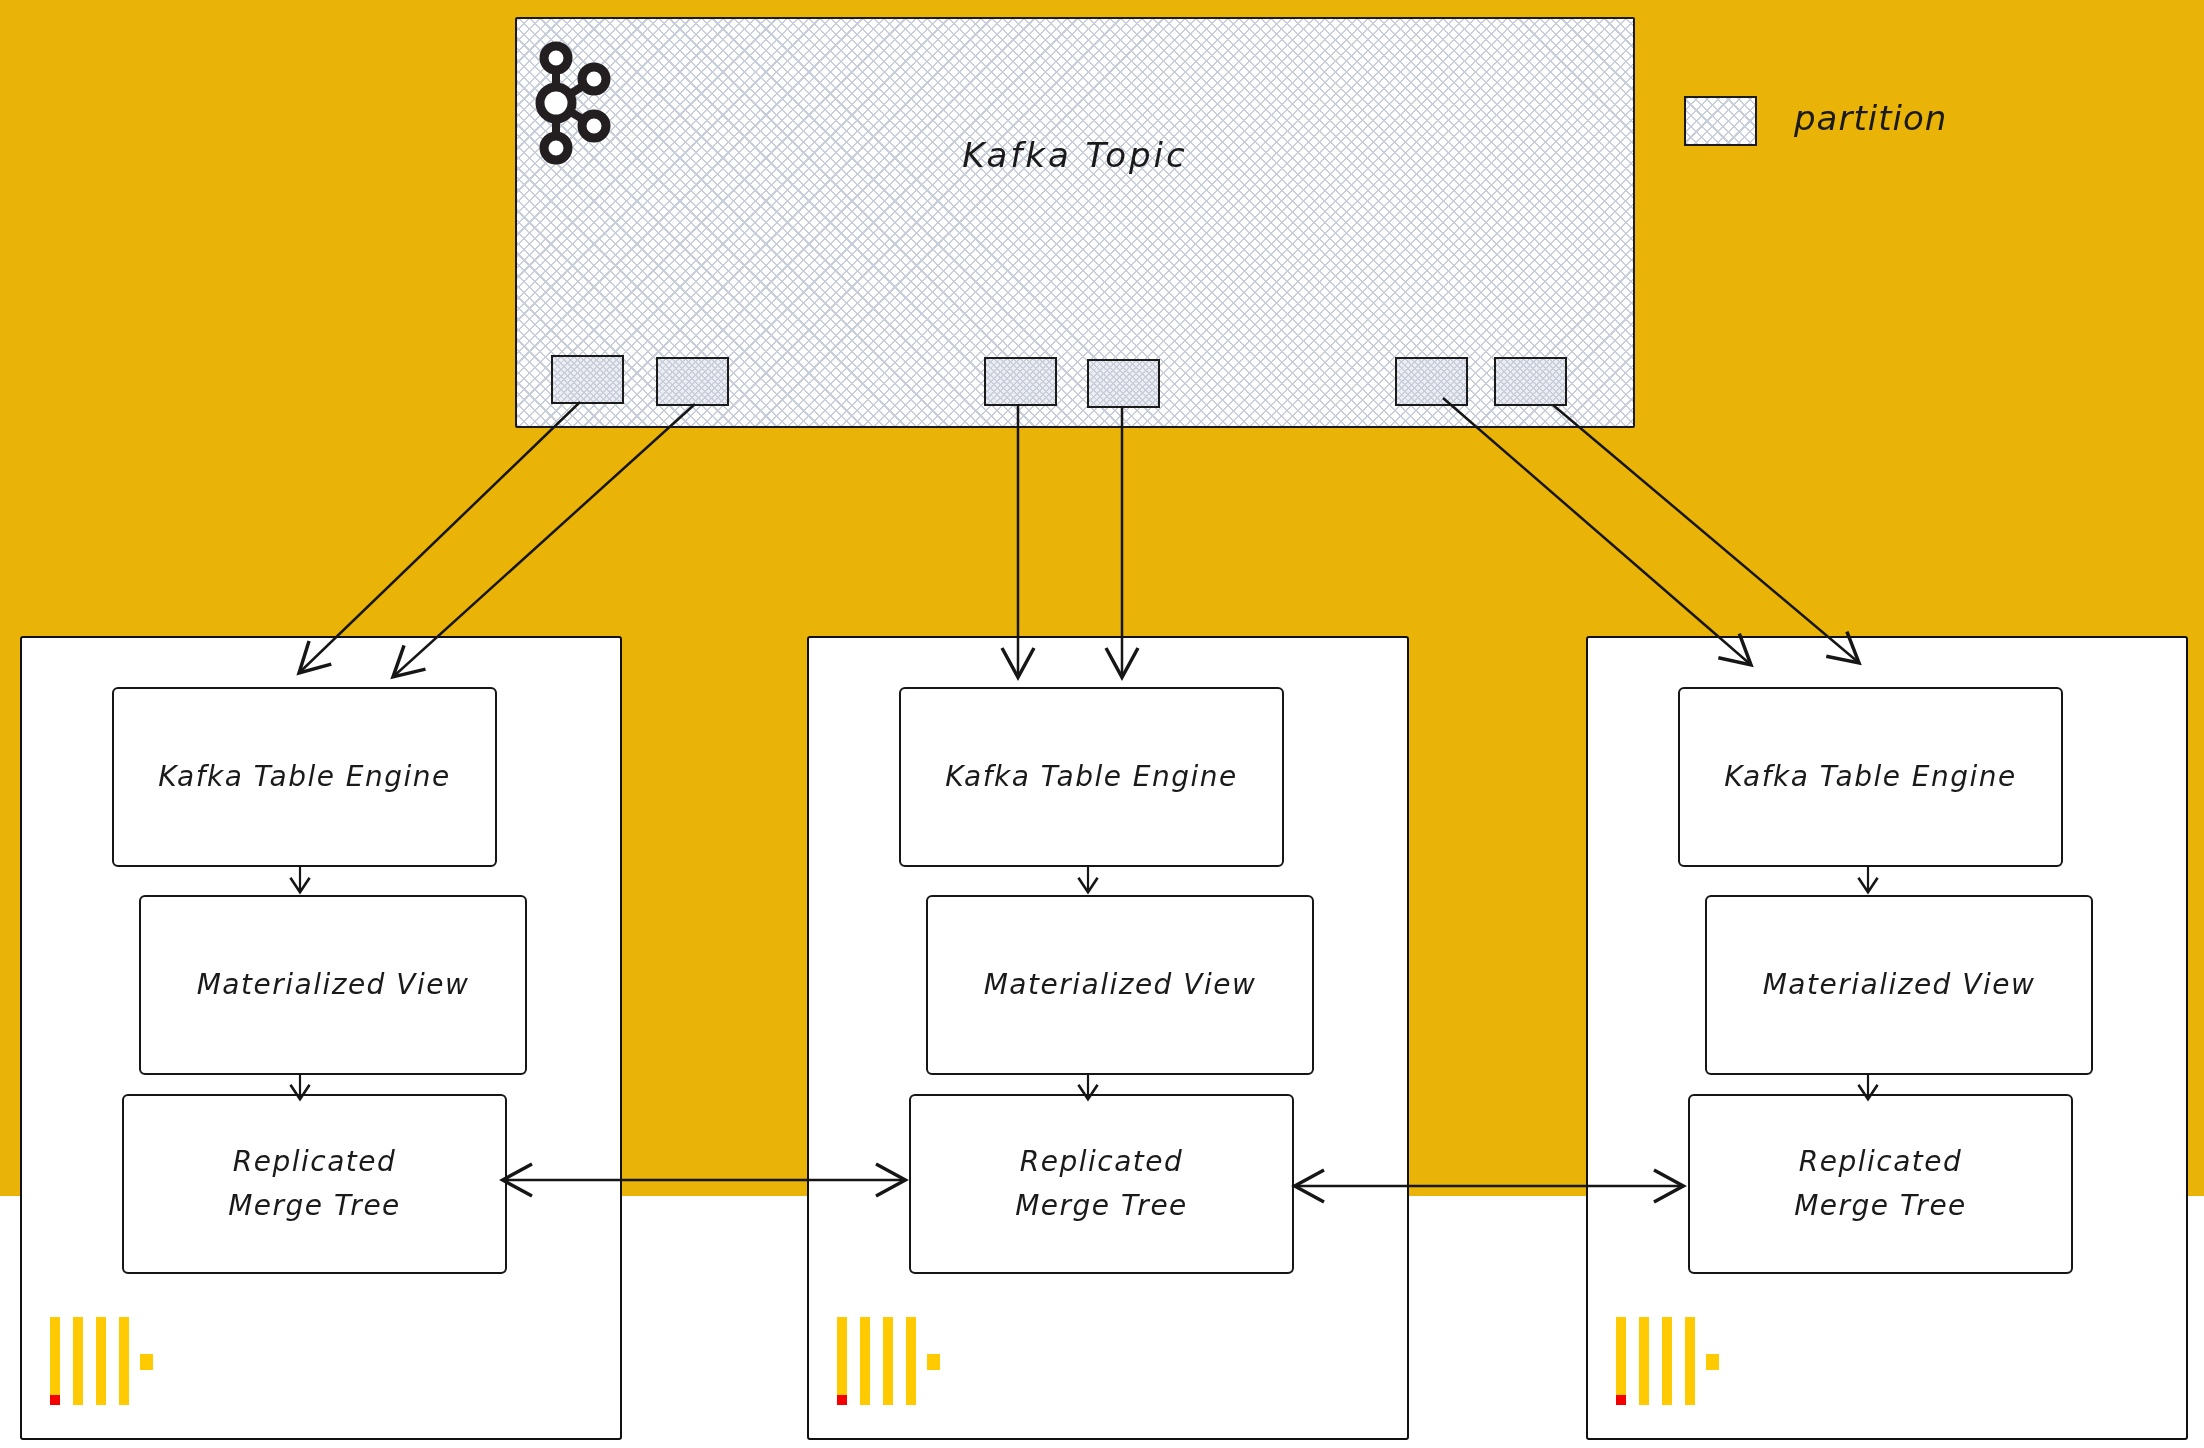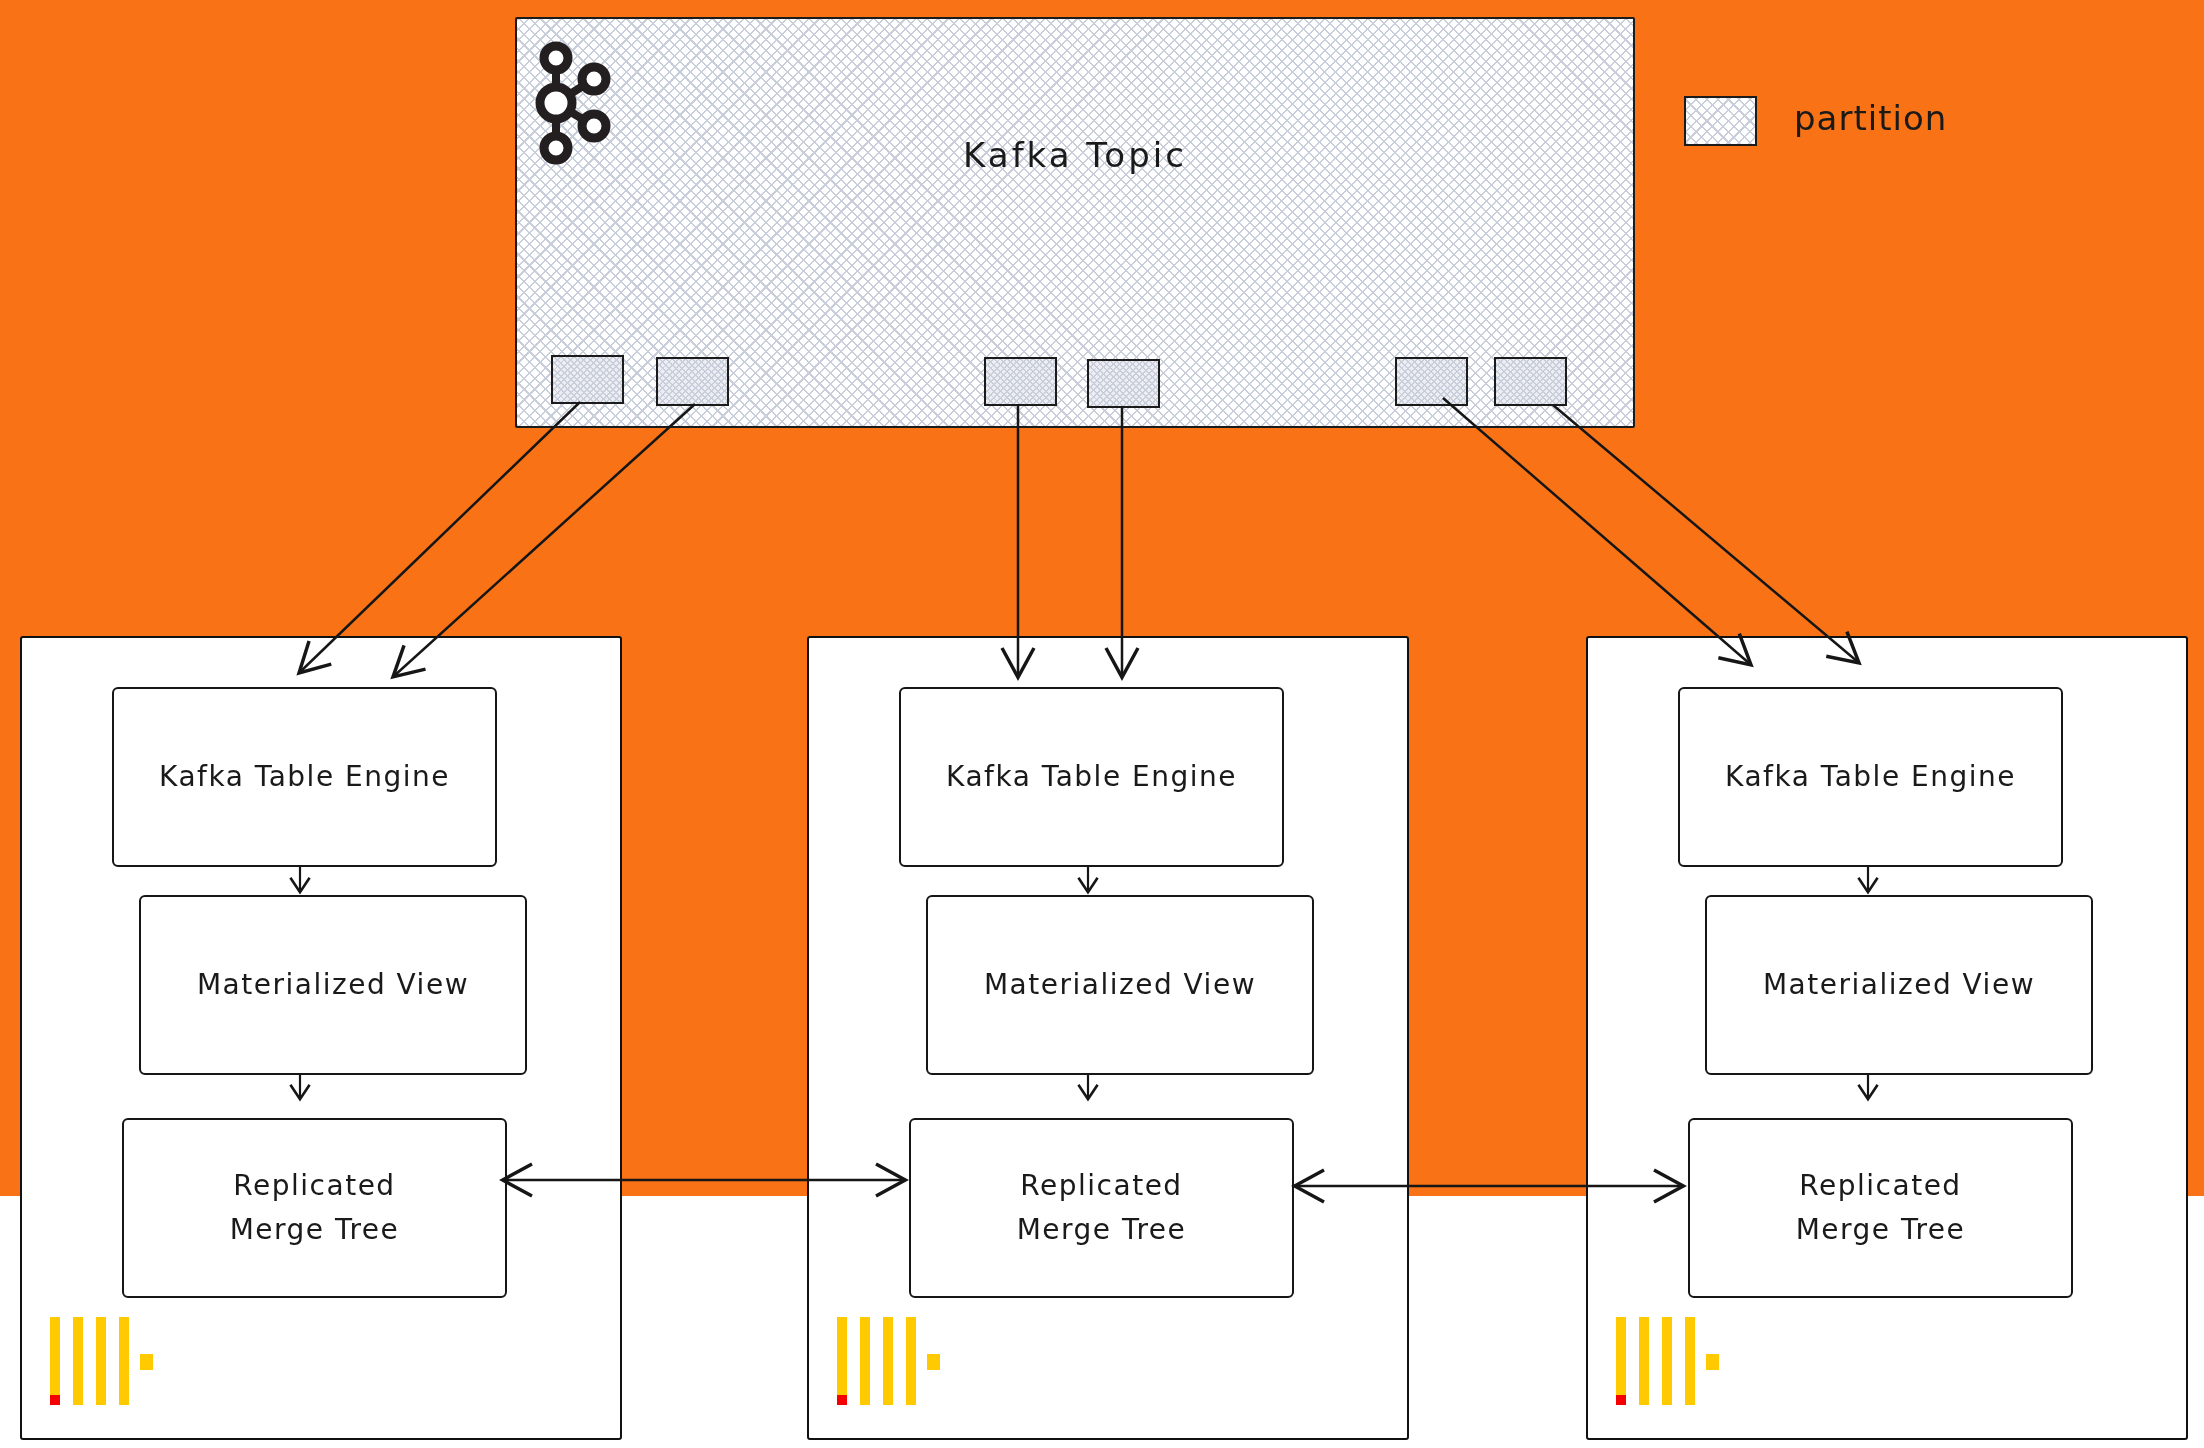--- a/index.html
+++ b/index.html
@@ -5,21 +5,21 @@
   :root{
     --hatch:#c9cfda;
     --stroke:#1b1b1b;
     --text:#1a1a1a;
     --clickhouse-yellow:#ffcb00;
     --clickhouse-red:#f40000;
   }
   html,body{margin:0;padding:0;background:#ffffff;}
   body{width:2204px;height:1448px;overflow:hidden;
        font-family:"DejaVu Sans","Liberation Sans",sans-serif;color:var(--text);}
-  .canvas{position:relative;width:2204px;height:1196px;background:#f97316;}
+  .canvas{position:relative;width:2204px;height:1196px;background:#eab308;font-style:italic;}
 
   
   .hatch{
     background-color:#fff;
     background-image:
       repeating-linear-gradient(45deg,  var(--hatch) 0, var(--hatch) 1.5px, transparent 1.5px, transparent 7.6px),
       repeating-linear-gradient(135deg, var(--hatch) 0, var(--hatch) 1.5px, transparent 1.5px, transparent 7.6px);
   }
   .hatch-dense{
     background-color:#eceef3;
@@ -59,21 +59,21 @@
   }
   .node-1{left:20px;} .node-2{left:807px;} .node-3{left:1586px;}
 
   .inner{
     position:absolute;box-sizing:border-box;border:2.5px solid #161616;border-radius:6px;
     display:flex;flex-direction:column;align-items:center;justify-content:center;
     font-size:28px;letter-spacing:1.5px;text-align:center;line-height:44px;background:#fff;
   }
   .kte{left:90px;top:49px;width:385px;height:180px;}
   .mv {left:96px;top:257px;width:388px;height:180px;margin-left:21px;}
-  .rmt{left:100px;top:480px;width:385px;height:180px;}
+  .rmt{left:100px;top:456px;width:385px;height:180px;}
 
   .ch-logo{position:absolute;left:28px;top:679px;}
 
   .arrows{position:absolute;left:0;top:0;pointer-events:none;}
 </style>
 </head>
 <body>
 
 <div class="canvas">
 

